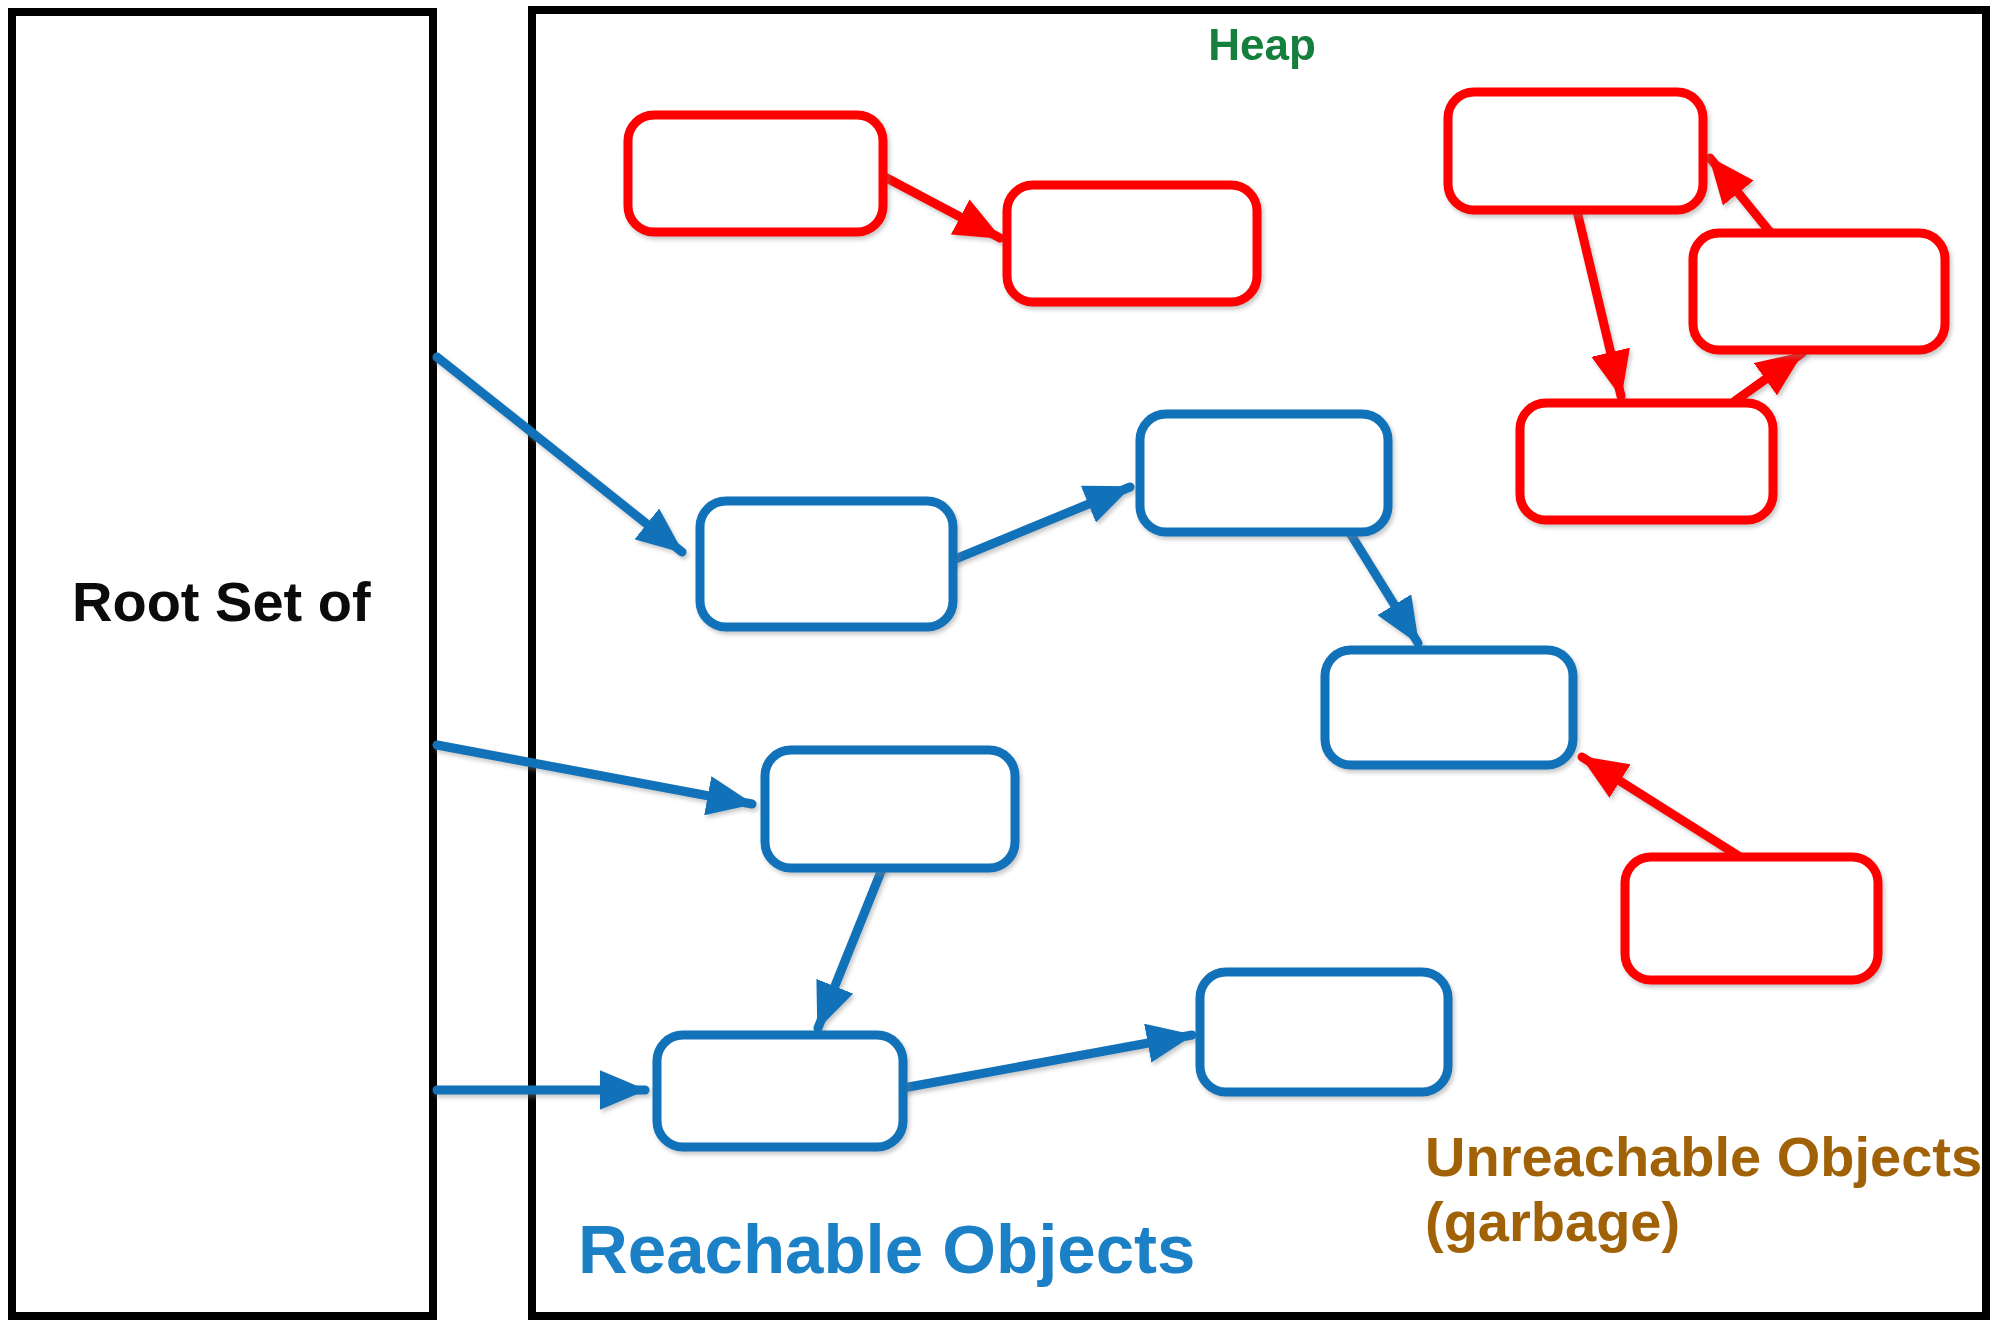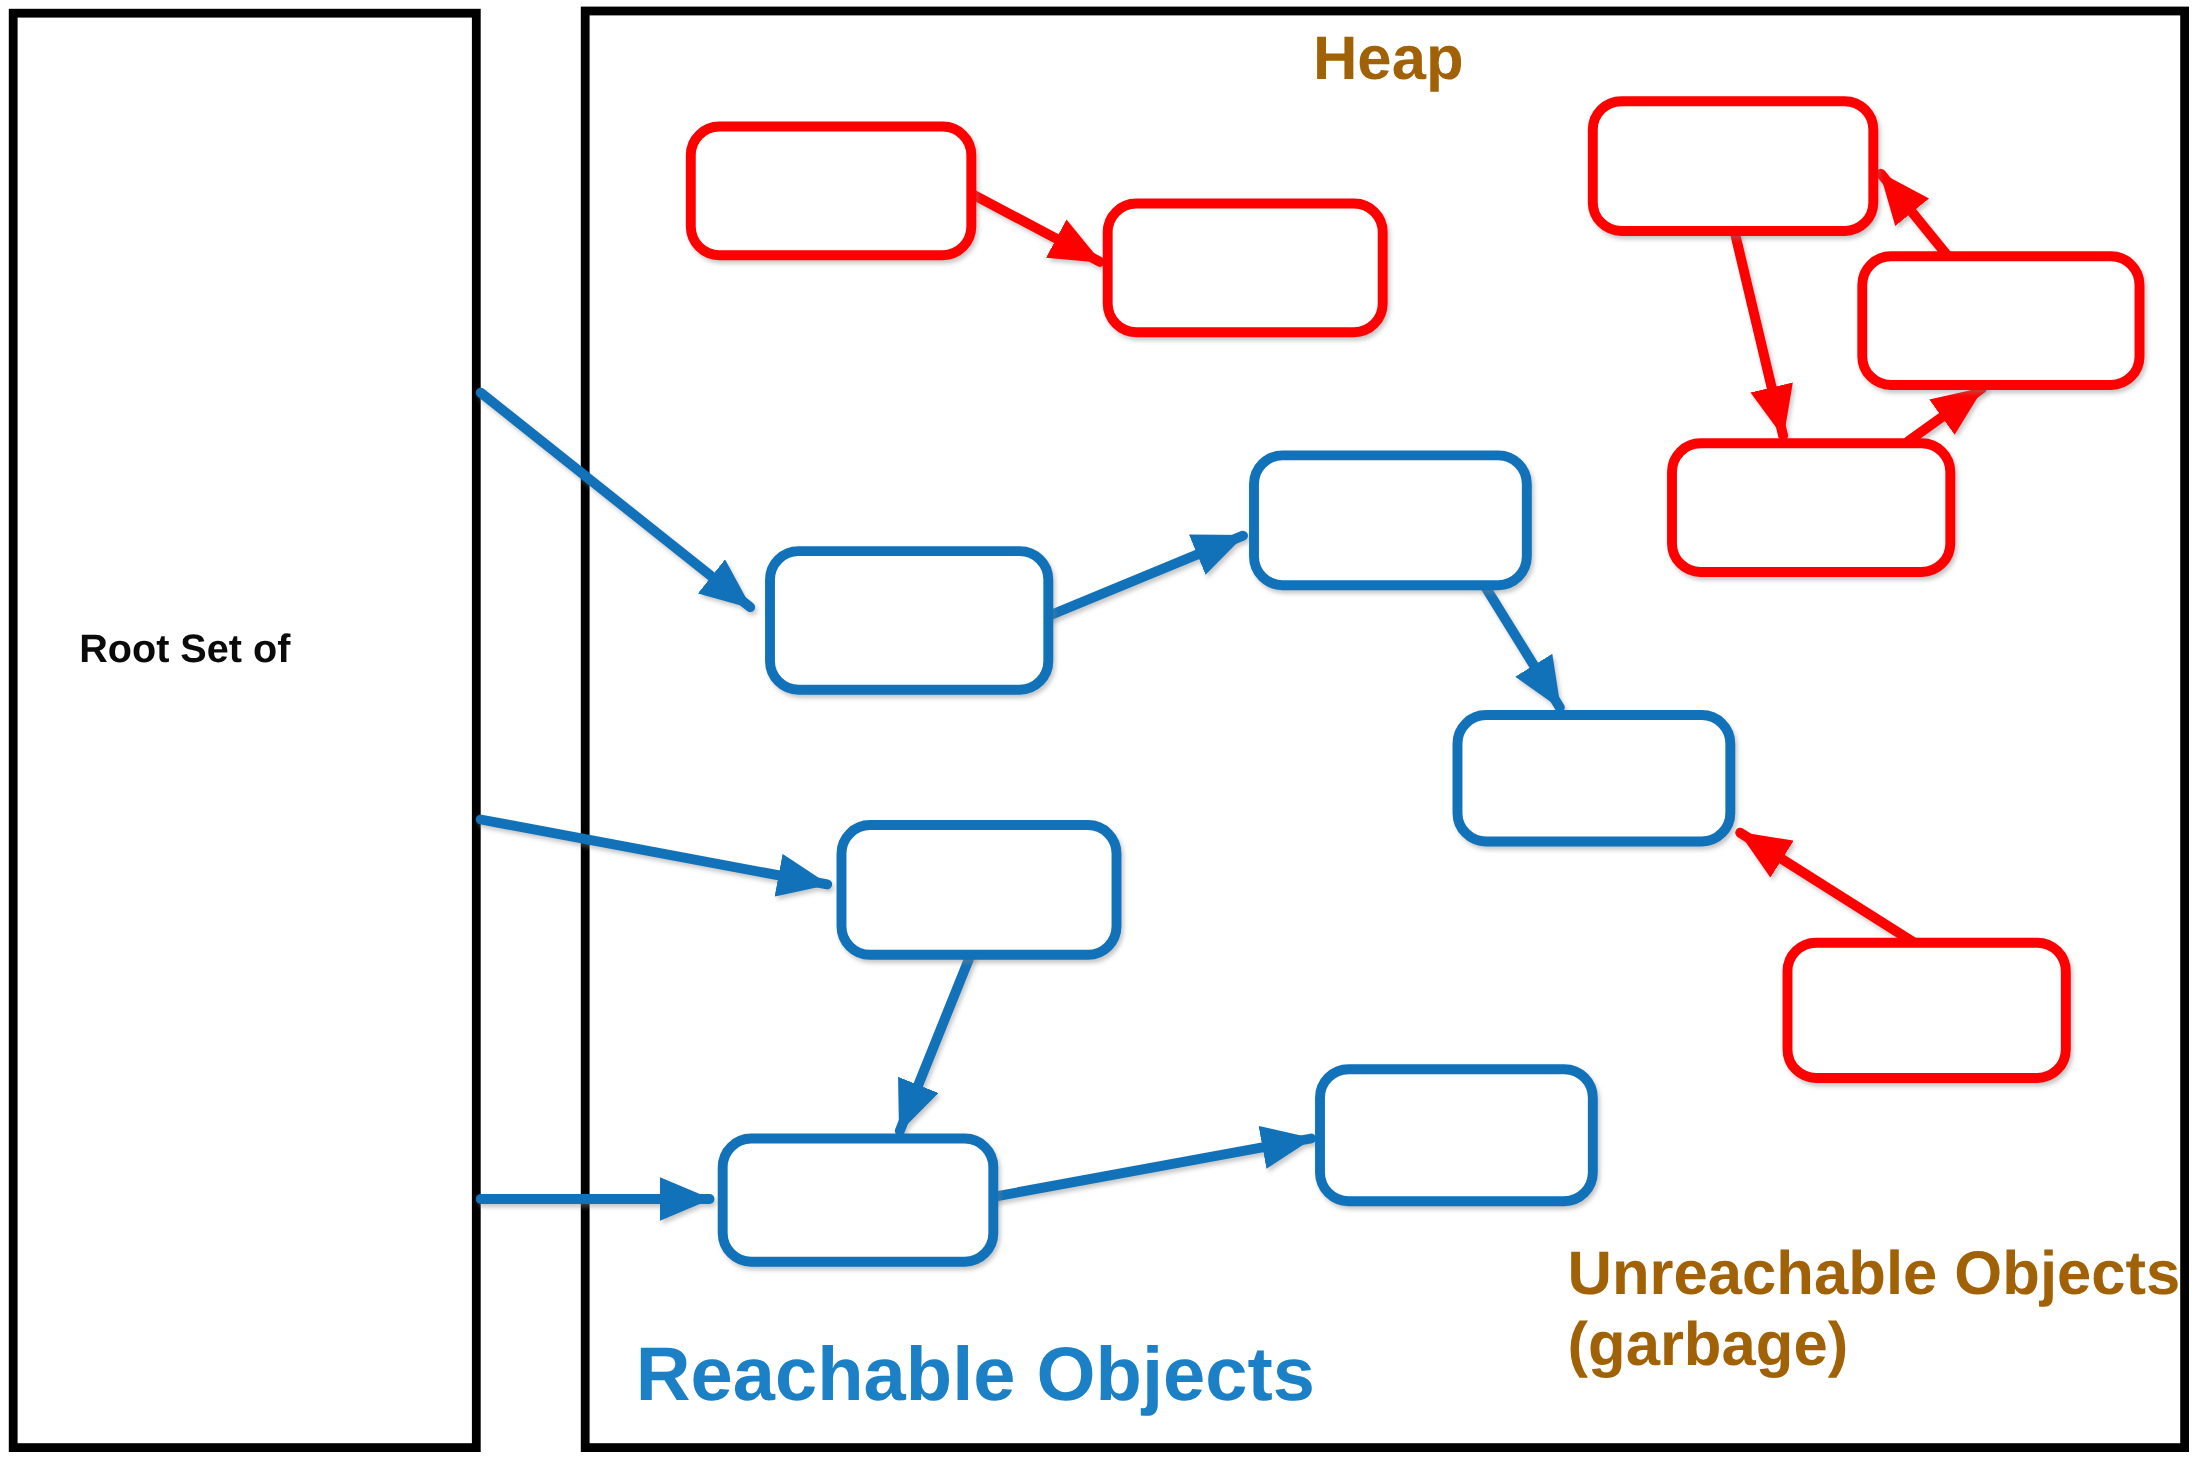--- a/index.html
+++ b/index.html
@@ -15,25 +15,25 @@
     box-sizing:border-box;
     border:8px solid #000000;
     background:#ffffff;
   }
   #root-frame{left:8px;top:8px;width:429px;height:1312px;}
   #heap-frame{left:528px;top:6px;width:1462px;height:1314px;}
   .label{position:absolute;white-space:nowrap;}
   #heap-title{
     left:1150px;top:20px;width:224px;
     text-align:center;
-    font-size:56px;font-weight:600;color:#a16207;
+    font-size:44px;font-weight:600;color:#15803d;
   }
   #root-set-label{
     left:72px;top:568px;
-    font-size:36px;font-weight:600;color:#0b0b0b;
+    font-size:56px;font-weight:600;color:#0b0b0b;
     line-height:1.2;
   }
   #reachable-label{
     left:578px;top:1210px;
     font-size:69px;font-weight:700;
   }
   #unreachable-label{
     left:1425px;top:1125px;
     font-size:56px;font-weight:700;
     line-height:1.16;

